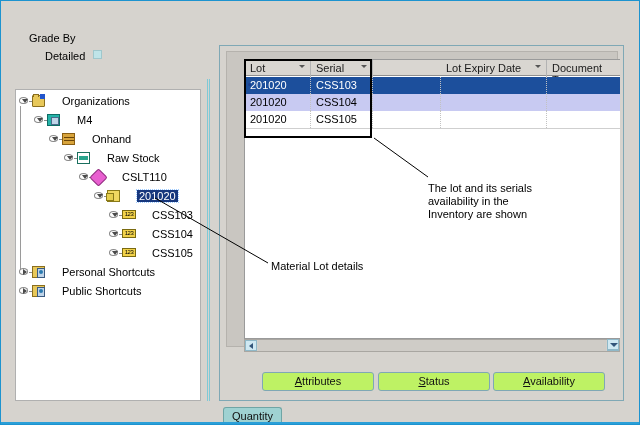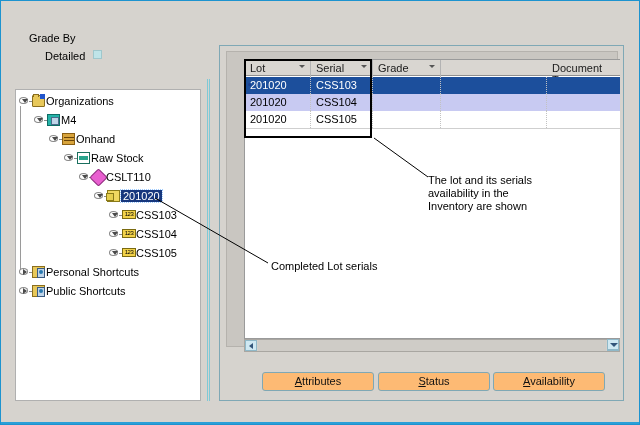--- a/index.html
+++ b/index.html
@@ -80,21 +80,21 @@
     background:#bfe4e8;border:1px solid #9fc7cc;box-sizing:border-box;
   }
 
   
   #treepanel{
     position:absolute;left:15px;top:72px;width:186px;height:312px;
     background:#ffffff;border:1px solid #b0b0b0;box-sizing:border-box;
     overflow:hidden;
   }
   .tnode{position:absolute;white-space:nowrap;font-size:11px;height:15px;}
-  .tnode .lbl{position:absolute;left:26px;top:1px;}
+  .tnode .lbl{position:absolute;left:42px;top:1px;}
   .tnode .lbl.sel{
     background:#17377d;color:#ffffff;padding:0 2px;
     outline:1px dotted #9ecbff;
   }
   
   .exp{
     position:absolute;left:0;top:3px;width:9px;height:9px;
   }
   .exp:before{
     content:"";position:absolute;left:0;top:1px;
@@ -273,27 +273,27 @@
     border-left:4px solid transparent;border-right:4px solid transparent;
     border-top:4px solid #33557a;
   }
 
   
   .anno{
     position:absolute;font-size:11px;color:#000;line-height:13px;
     white-space:pre-line;
   }
   #anno-lot{left:271px;top:243px;}
-  #anno-avail{left:428px;top:157px;}
+  #anno-avail{left:428px;top:165px;}
   #lines{position:absolute;left:0;top:0;width:640px;height:408px;pointer-events:none;}
 
   
   .abtn{
     position:absolute;top:355px;width:112px;height:19px;
-    background:#fdba74;border:1px solid #7fa8b5;border-radius:3px;
+    background:#bef264;border:1px solid #7fa8b5;border-radius:3px;
     box-sizing:border-box;font-size:11px;color:#111;
     text-align:center;line-height:17px;
   }
   .abtn u{text-decoration:underline;}
   #btn-attributes{left:262px;}
   #btn-status{left:378px;}
   #btn-availability{left:493px;}
 
   
   #tabstrip{
@@ -435,22 +435,22 @@
     <div id="grid">
       <div id="gridhead">
           <div class="hc" style="left: 0px; width: 66px;">
             <span class="t">Lot</span>
             <span class="s"></span>
           </div>
           <div class="hc" style="left: 66px; width: 62px;">
             <span class="t">Serial</span>
             <span class="s"></span>
           </div>
-          <div class="hc" style="left: 128px; width: 68px;">
-            <span class="t">Grade</span>
+          <div class="hc" style="left: 196px; width: 106px;">
+            <span class="t">Lot Expiry Date</span>
             <span class="s"></span>
           </div>
           <div class="hc" style="left: 302px; width: 74px;">
             <span class="t">Document Type</span>
           </div>
         </div>
     <div class="grow sel" style="top: 17px;">
           <span class="cur"></span>
           <div class="gc" style="left: 0px; width: 66px;">
             <span>201020</span>
@@ -517,27 +517,30 @@
     </div>
     <div id="vs-bot">
         <span class="a"></span>
       </div>
 
     <svg id="lines">
       <line x1="374" y1="121" x2="428" y2="160" stroke="#000" stroke-width="1"></line>
       <line x1="155" y1="181" x2="268" y2="246" stroke="#000" stroke-width="1"></line>
     </svg>
 
-    <div class="anno" id="anno-lot">Completed Lot serials</div>
+    <div class="anno" id="anno-lot">Material Lot details</div>
     <div class="anno" id="anno-avail">The lot and its serials
 availability in the
 Inventory are shown</div>
 
     <div class="abtn" id="btn-attributes"><u>A</u>ttributes</div>
     <div class="abtn" id="btn-availability"><u>A</u>vailability</div>
     <div class="abtn" id="btn-status"><u>S</u>tatus</div>
 
+    <div id="tabstrip">
+      <div id="tab-quantity">Quantity</div>
+    </div>
 
     <div id="bottombar"></div>
   </div>
 
   <div id="outerborder"></div>
 </div>
 
 </body></html>

